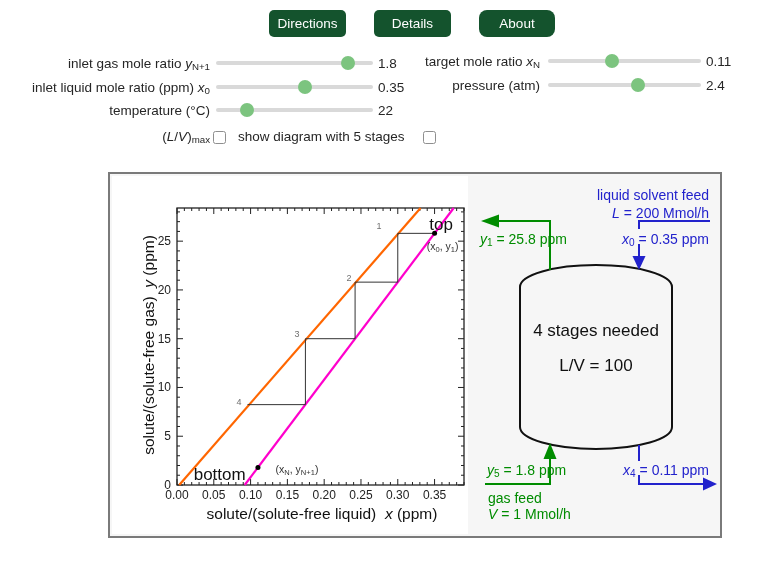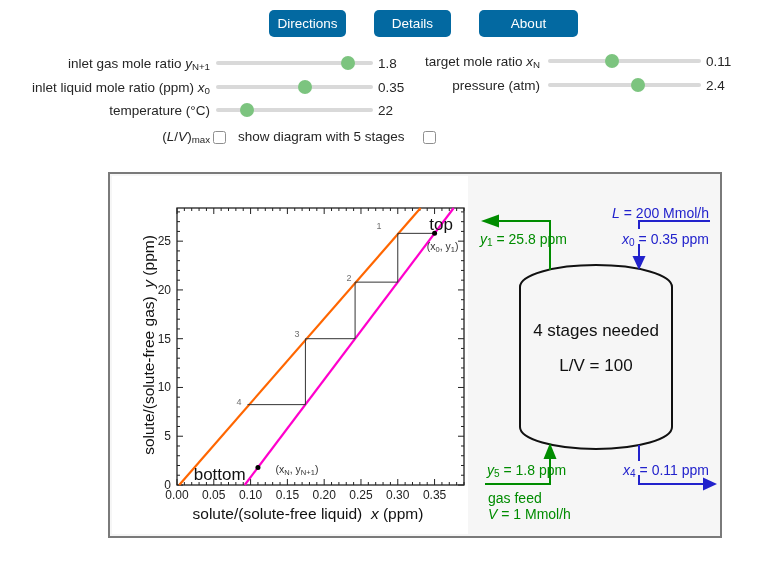--- a/index.html
+++ b/index.html
@@ -1,18 +1,18 @@
 <!DOCTYPE html>
 <html><head>
 <meta charset="utf-8">
 <style>
   html,body{margin:0;padding:0;background:#fff;}
   body{width:768px;height:572px;position:relative;font-family:"Liberation Sans",sans-serif;color:#222;overflow:hidden;}
   .abs{position:absolute;}
-  .btn{position:absolute;top:10px;height:27px;background:#0369a1;color:#fff;border:none;border-radius:5px;
+  .btn{position:absolute;top:10px;height:27px;background:#14532d;color:#fff;border:none;border-radius:5px;
        font-family:"Liberation Sans",sans-serif;font-size:13.5px;cursor:pointer;}
   .slabel{font-size:13.5px;text-align:right;white-space:nowrap;color:#262626;line-height:17px;}
   .sval{font-size:13.5px;color:#262626;line-height:17px;white-space:nowrap;text-align:right;}
   .track{position:absolute;height:4px;background:#d9d9d9;border-radius:2px;}
   .thumb{position:absolute;width:14px;height:14px;border-radius:50%;background:#7cc47f;top:50%;transform:translate(-50%,-50%);}
   .cb{position:absolute;width:11px;height:11px;background:#fff;border:1.5px solid #8f8f8f;border-radius:2.5px;}
   .rt-i{font-style:italic;}
   .rt-sub{font-size:0.72em;vertical-align:-0.22em;}
   #panel{position:absolute;left:108px;top:172px;width:614px;height:366px;background:#f6f6f6;border:2px solid #7a7a7a;box-sizing:border-box;}
   #panel .inner{position:absolute;left:0;top:0;width:610px;height:362px;}
@@ -20,21 +20,21 @@
   .green{color:#008c00;text-align:center;}
   .blue{color:#2222cc;}
   .axis-title{font-size:15.5px;color:#111;text-align:center;}
 </style>
 </head>
 <body>
 
 <div>
   <button class="btn" style="left:269px;width:77px;">Directions</button>
   <button class="btn" style="left:374px;width:77px;">Details</button>
-  <button class="btn" style="left:479px;width:99px;">About</button>
+  <button class="btn" style="left:479px;width:76px;border-radius:8px;">About</button>
 </div>
 
 <div>
 
   <div class="abs slabel" style="left:0;top:55px;width:210px;"><span>inlet gas mole ratio </span><span class="rt-i">y</span><span class="rt-sub">N+1</span></div>
   <div class="track" style="left:216px;top:61px;width:157px;">
     <div class="thumb" style="left:84%;"></div>
   </div>
   <div class="abs sval" style="left:378px;top:55px;">1.8</div>
 
@@ -251,27 +251,28 @@
       <polygon points="529,96 522.5,82 535.5,82" fill="#2222cc"></polygon>
 
       <path d="M 375 310 L 440 310 L 440 285" fill="none" stroke="#008c00" stroke-width="2"></path>
       <polygon points="440,269 433.5,285 446.5,285" fill="#008c00"></polygon>
 
       <path d="M 529 271 L 529 287" fill="none" stroke="#2222cc" stroke-width="2"></path>
       <path d="M 529 301 L 529 310 L 594 310" fill="none" stroke="#2222cc" stroke-width="2"></path>
       <polygon points="607,310 593,303.5 593,316.5" fill="#2222cc"></polygon>
     </svg>
 
-    <div class="ptext axis-title" style="left:48px;top:332px;width:300px;"><span>solute/(solute-free liquid) &nbsp;</span><span class="rt-i">x</span><span> (ppm)</span></div>
+    <div class="ptext axis-title" style="left:62px;top:332px;width:300px;"><span>solute/(solute-free liquid) &nbsp;</span><span class="rt-i">x</span><span> (ppm)</span></div>
     <div class="ptext axis-title" style="left:-111px;top:163px;width:300px;transform:rotate(-90deg);"><span>solute/(solute-free gas) &nbsp;</span><span class="rt-i">y</span><span> (ppm)</span></div>
 
     <div class="ptext" style="left:386px;top:149px;width:200px;text-align:center;font-size:17px;color:#111;">4 stages needed</div>
     <div class="ptext" style="left:386px;top:184px;width:200px;text-align:center;font-size:17px;color:#111;">L/V = 100</div>
 
     <div class="ptext green" style="left:370px;top:57px;font-size:14px;"><span class="rt-i">y</span><span class="rt-sub">1</span><span> = 25.8 ppm</span></div>
+    <div class="ptext blue" style="left:429px;top:13px;width:170px;text-align:right;font-size:14px;"><span>liquid solvent feed</span></div>
     <div class="ptext blue" style="left:429px;top:31px;width:170px;text-align:right;font-size:14px;"><span class="rt-i">L</span><span> = 200 Mmol/h</span></div>
     <div class="ptext blue" style="left:429px;top:57px;width:170px;text-align:right;font-size:14px;"><span class="rt-i">x</span><span class="rt-sub">0</span><span> = 0.35 ppm</span></div>
     <div class="ptext green" style="left:377px;top:288px;font-size:14px;"><span class="rt-i">y</span><span class="rt-sub">5</span><span> = 1.8 ppm</span></div>
     <div class="ptext green" style="left:378px;top:316px;font-size:14px;"><span>gas feed</span></div>
     <div class="ptext green" style="left:378px;top:332px;font-size:14px;"><span class="rt-i">V</span><span> = 1 Mmol/h</span></div>
     <div class="ptext blue" style="left:429px;top:288px;width:170px;text-align:right;font-size:14px;"><span class="rt-i">x</span><span class="rt-sub">4</span><span> = 0.11 ppm</span></div>
   </div>
 </div>
 
 </body></html>

